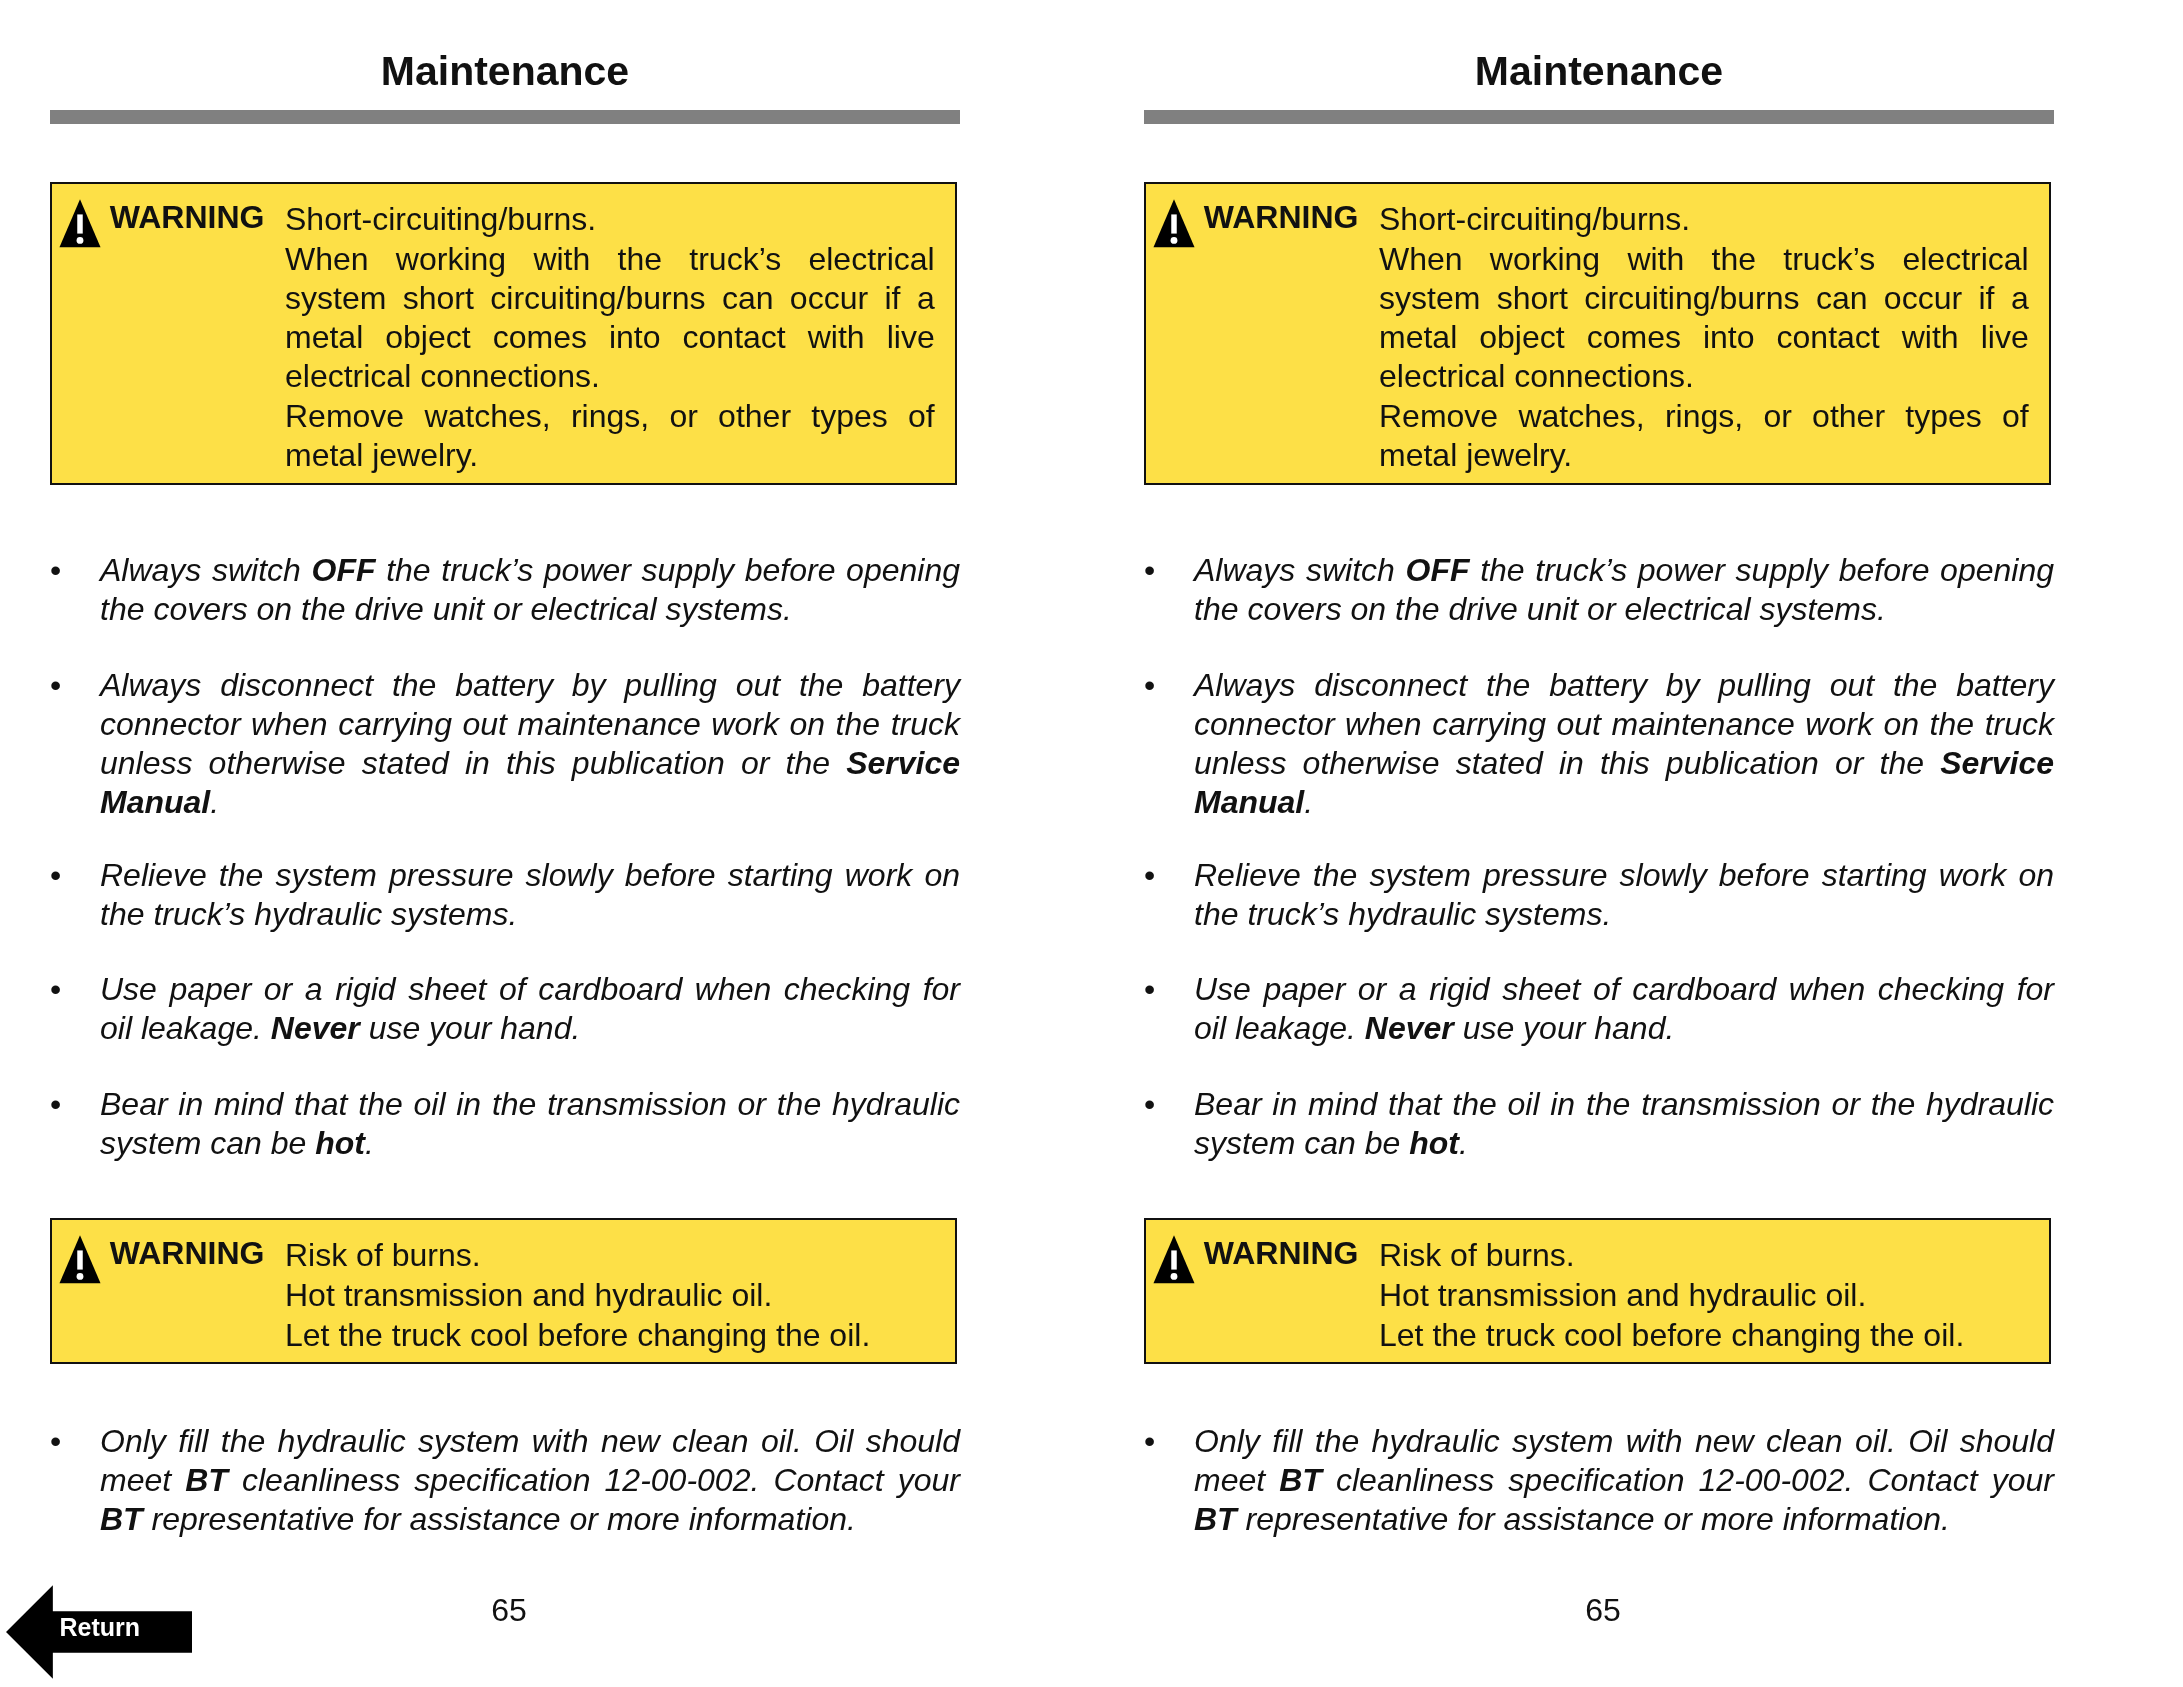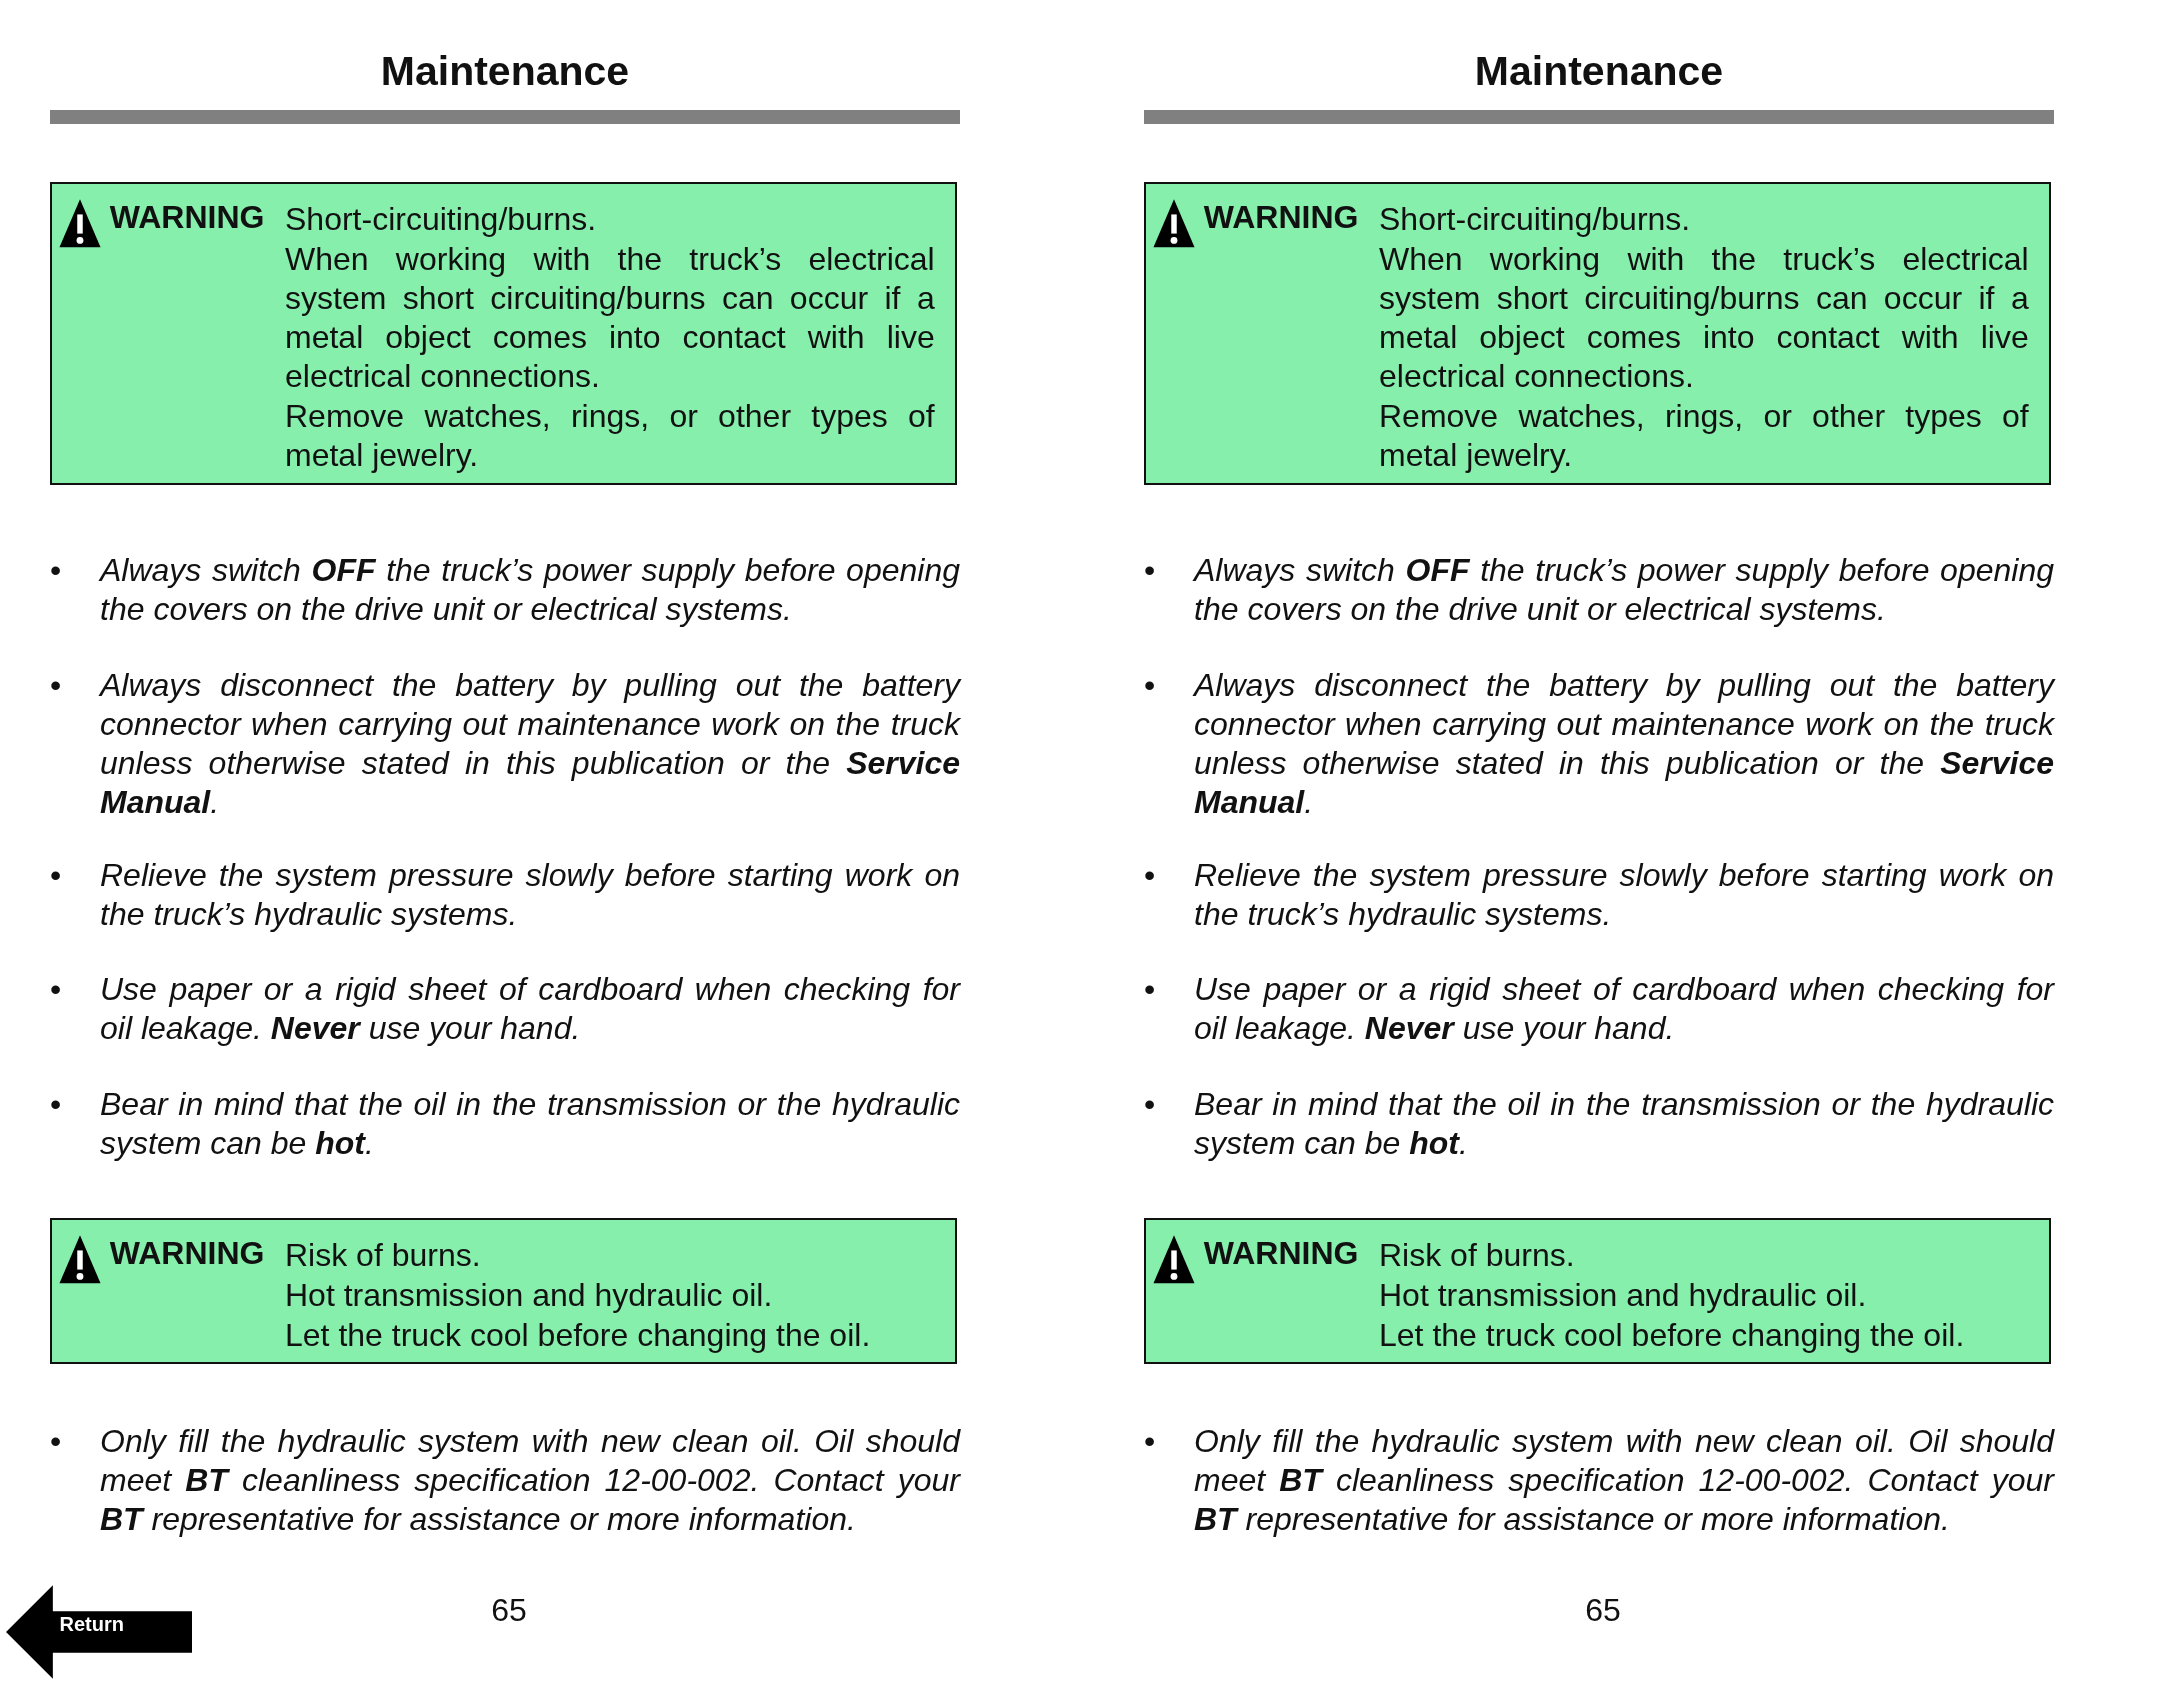--- a/index.html
+++ b/index.html
@@ -4,35 +4,35 @@
 <style>
   html, body { margin:0; padding:0; background:#ffffff; }
   body { width:2183px; height:1687px; position:relative; overflow:hidden;
          font-family:"Liberation Sans", sans-serif; color:#111; }
   .page { position:absolute; top:0; width:910px; height:1573px; }
   .page.left { left:50px; }
   .page.right { left:1144px; }
   .title { position:absolute; top:48px; left:0; width:910px; text-align:center;
            font-size:41px; font-weight:bold; letter-spacing:0px; }
   .rule { position:absolute; top:110px; left:0; width:910px; height:13.8px; background:#808080; }
-  .warn { position:absolute; left:0; width:907px; border:2.1px solid #111; background:#86efac; box-sizing:border-box; }
+  .warn { position:absolute; left:0; width:907px; border:2.1px solid #111; background:#fde047; box-sizing:border-box; }
   .warn.w1 { top:182px; height:303px; }
   .warn.w2 { top:1218px; height:146px; }
   .warn .hdr { position:absolute; left:5.5px; top:13.8px; display:flex; align-items:flex-start; }
   .warn .tri { width:44px; height:52px; margin-right:8.3px; }
   .warn .wlabel { font-size:32px; font-weight:bold; line-height:39px; }
   .warn .wtext { position:absolute; left:232px; right:19.3px; top:15px; font-size:32px; line-height:39px; }
   .warn .wtext p { margin:1px; text-align:justify; text-align-last:left; }
   .bullet { position:absolute; left:0; width:910px; font-size:32px; line-height:39px; }
   .bullet .dot { position:absolute; left:0; top:0; width:27.6px; }
   .bullet .txt { position:absolute; left:50px; right:0; top:0; text-align:justify; text-align-last:left;font-style:italic; }
   .pnum { position:absolute; top:1592px; left:4px; width:910px; text-align:center; font-size:32px; }
   .return { position:absolute; left:5.5px; top:1585px; width:186px; height:94px; cursor:pointer; }
   .return svg { position:absolute; left:0; top:0; }
-  .return span { position:absolute; left:54px; top:27.6px; color:#fff; font-weight:bold; font-size:20px; }
+  .return span { position:absolute; left:54px; top:27.6px; color:#fff; font-weight:bold; font-size:25px; }
   b { font-weight:bold; }
 </style>
 </head>
 <body>
 
 <div class="page left">
     <div class="title">Maintenance</div>
     <div class="rule"></div>
     <div class="warn w1">
       <div class="hdr">

